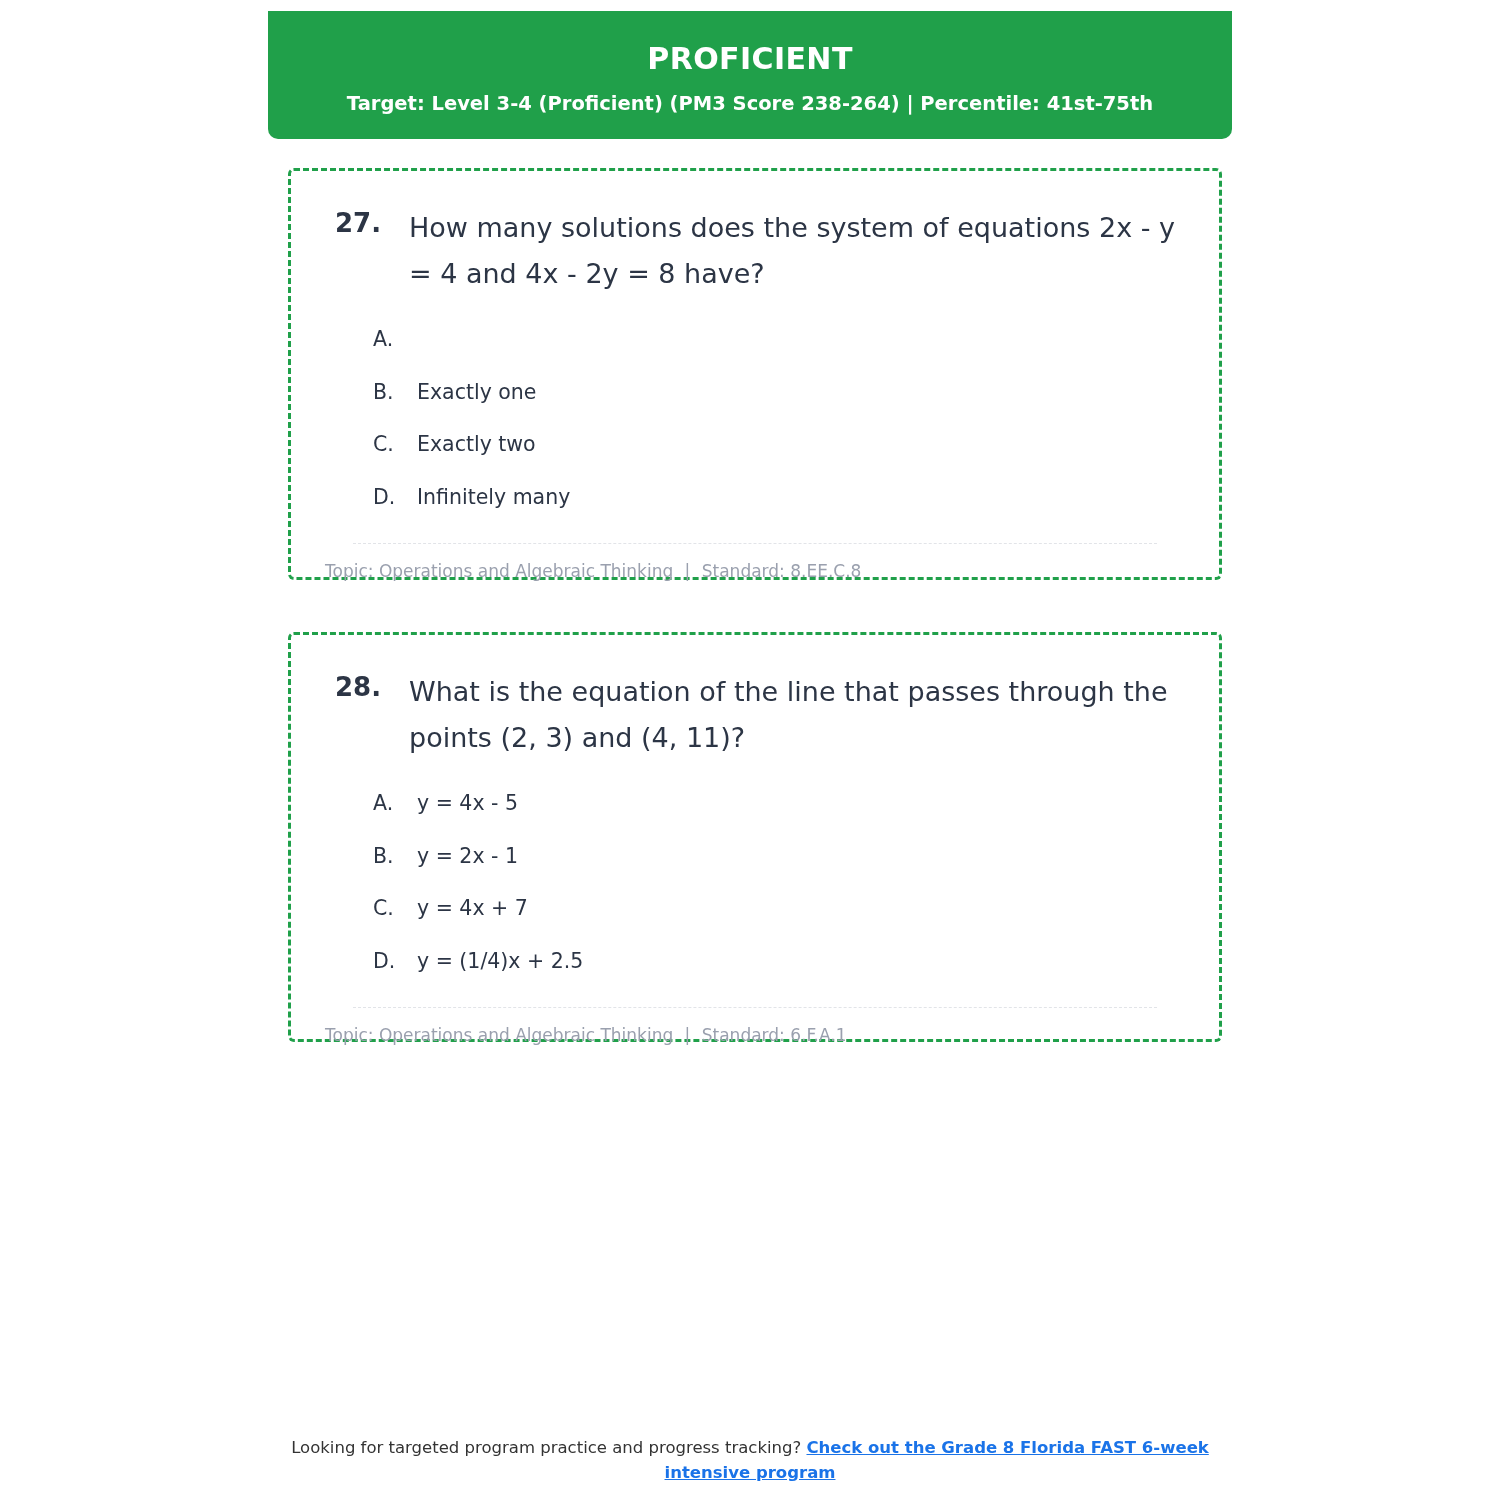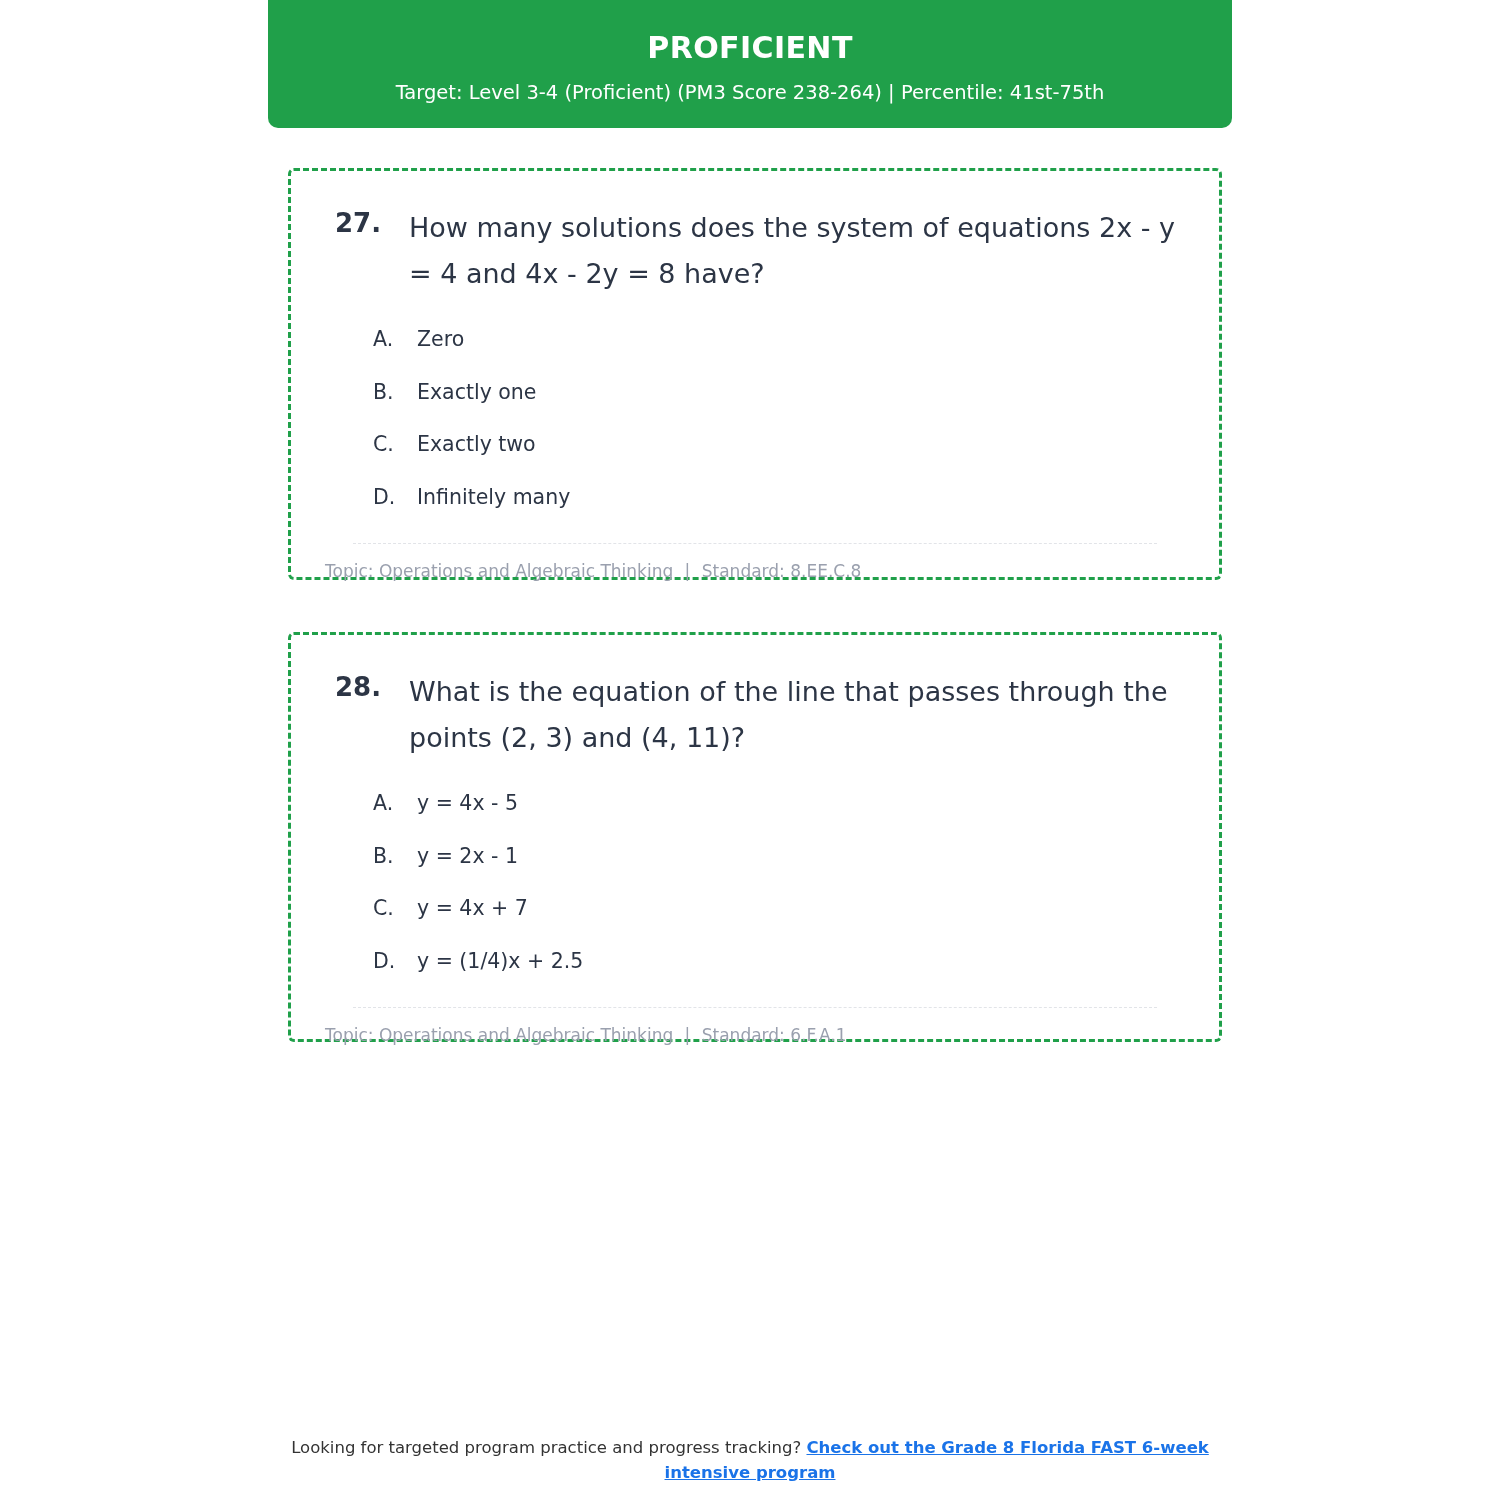--- a/index.html
+++ b/index.html
@@ -15,39 +15,39 @@
     position: relative;
     width: 1500px;
     height: 1500px;
     overflow: hidden;
   }
 
   
   .level-banner {
     position: absolute;
     left: 268px;
-    top: 0px;
+    top: 11px;
     width: 964px;
     height: 128px;
     background: #20a04a;
     border-radius: 0 0 10px 10px;
     color: #ffffff;
     text-align: center;
     padding-top: 30px;
   }
   .level-title {
     font-size: 30px;
     font-weight: bold;
     letter-spacing: 0.4px;
     line-height: 1.2;
     margin-bottom: 14px;
   }
   .level-subtitle {
     font-size: 19.5px;
-    font-weight: normal;
+    font-weight: bold;
     line-height: 1.3;
   }
 
   
   .question-card {
     position: absolute;
     left: 288px;
     width: 934px;
     border: 3px dashed #20a04a;
     border-radius: 6px;
@@ -136,21 +136,20 @@
   </div>
 
   <div class="question-card" id="card-0">
     <div class="q-head">
       <div class="q-number">27.</div>
       <div class="q-text">How many solutions does the system of equations 2x - y = 4 and 4x - 2y = 8 have?</div>
     </div>
     <ul class="options">
       <li class="option">
         <span class="opt-letter">A.</span>
-        <span class="opt-text">Zero</span>
       </li>
       <li class="option">
         <span class="opt-letter">B.</span>
         <span class="opt-text">Exactly one</span>
       </li>
       <li class="option">
         <span class="opt-letter">C.</span>
         <span class="opt-text">Exactly two</span>
       </li>
       <li class="option">

